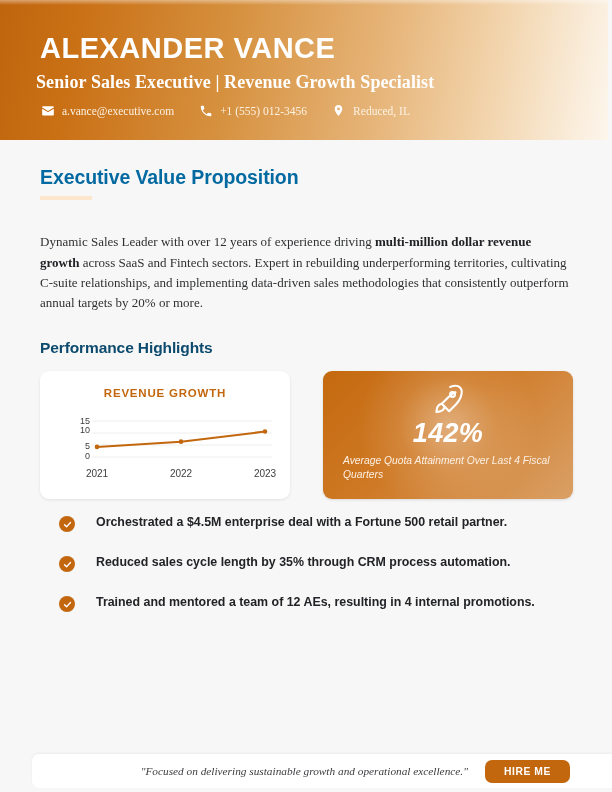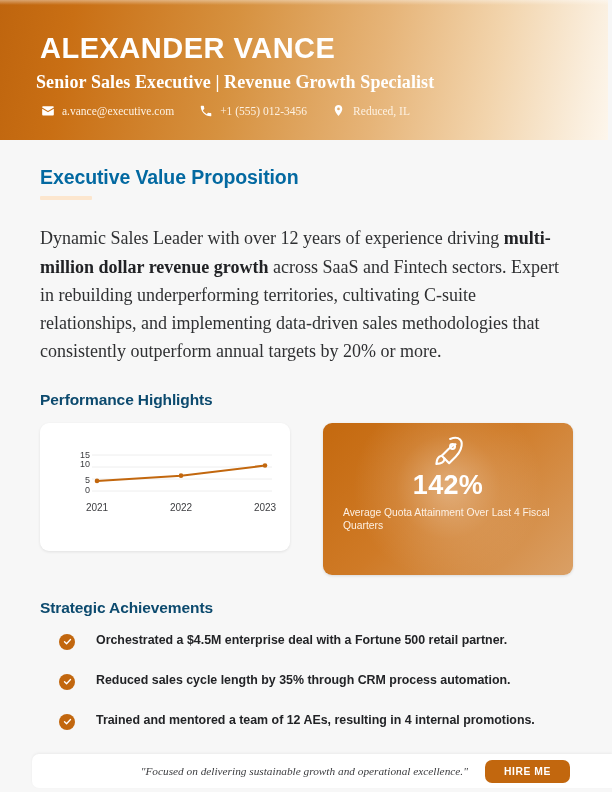--- a/index.html
+++ b/index.html
@@ -100,23 +100,23 @@
   }
   .title-underline {
     width: 52px;
     height: 4px;
     background: #fce6ce;
     margin-top: 8px;
     border-radius: 1px;
   }
 
   .summary {
-    margin-top: 24px;
+    margin-top: 32px;
     font-family: "Liberation Serif", serif;
-    font-size: 18px;
+    font-size: 13px;
     line-height: 1.56;
     color: #2f3032;
     text-align: left;
     max-width: 535px;
   }
   .summary b { font-weight: bold; color: #212225; }
 
   .section-title-dark {
     margin: 26px 0 0 0;
     font-size: 15.5px;
@@ -152,35 +152,36 @@
   }
   .plot-wrap {
     position: relative;
     margin-top: 12px;
     height: 72px;
   }
   .plot-wrap svg { display: block; }
 
   .stat-card {
     width: 250px;
-    height: 152px;
+    height: 128px;
     border-radius: 9px;
     flex: none;
     position: relative;
     overflow: hidden;
     background:
       radial-gradient(circle at 50% 42%, rgba(255,255,255,0.38) 0%, rgba(255,255,255,0.10) 34%, rgba(255,255,255,0) 62%),
       linear-gradient(135deg, #c4690f 0%, #cf7a26 45%, #daa066 100%);
     box-shadow: 0 1px 3px rgba(0,0,0,0.12);
     display: flex;
     flex-direction: column;
     align-items: center;
     justify-content: flex-start;
     box-sizing: border-box;
     padding-top: 11px;
+    font-style: italic;
   }
   .rocket-icon { width: 34px; height: 34px; }
   .rocket-icon svg { display: block; }
   .stat-value {
     font-size: 27px;
     font-weight: bold;
     color: #ffffff;
     line-height: 1;
     margin-top: 4px;
     letter-spacing: 0.3px;
@@ -304,20 +305,21 @@
   <h1 class="section-title-accent">Executive Value Proposition</h1>
   <div class="title-underline"></div>
 
   <p class="summary"><span>Dynamic Sales Leader with over 12 years of experience driving </span><b>multi-million dollar revenue growth</b><span> across SaaS and Fintech sectors. Expert in rebuilding underperforming territories, cultivating C-suite relationships, and implementing data-driven sales methodologies that consistently outperform annual targets by 20% or more.</span></p>
 
   <h2 class="section-title-dark">Performance Highlights</h2>
 
   <div class="cards">
 
     <div class="chart-card">
+      <div class="chart-title">REVENUE GROWTH</div>
       <div class="plot-wrap">
         <svg width="230" height="70" viewBox="0 0 230 70">
 
           <line x1="42" y1="10" x2="222" y2="10" stroke="#eeeeee" stroke-width="1"></line>
           <line x1="42" y1="22" x2="222" y2="22" stroke="#eeeeee" stroke-width="1"></line>
           <line x1="42" y1="34" x2="222" y2="34" stroke="#eeeeee" stroke-width="1"></line>
           <line x1="42" y1="46" x2="222" y2="46" stroke="#eeeeee" stroke-width="1"></line>
 
           <text id="yt3" x="40" y="13" text-anchor="end" font-size="9" fill="#3c3d40" font-family="Liberation Sans, sans-serif">15</text>
           <text id="yt2" x="40" y="21.5" text-anchor="end" font-size="9" fill="#3c3d40" font-family="Liberation Sans, sans-serif">10</text>
@@ -343,21 +345,20 @@
           <circle cx="15.2" cy="8.8" r="1.7"></circle>
           <path d="M7.6 15.4c-1.2.2-2.2.8-2.8 1.8-.7 1.1-.9 2.6-1 4 1.4-.1 2.9-.3 4-1 1-.6 1.6-1.6 1.8-2.8"></path>
         </svg>
       </span>
       <div class="stat-value">142%</div>
       <div class="stat-caption">Average Quota Attainment Over Last 4 Fiscal Quarters</div>
     </div>
 
   </div>
 
-  <h2 class="section-title-dark" style="margin-top:24px;">Strategic Achievements</h2>
 
   <div class="ach-list">
 
     <div class="ach-item">
       <span class="check-badge">
         <svg width="9" height="9" viewBox="0 0 24 24" fill="none" stroke="#ffffff" stroke-width="3.6" stroke-linecap="round" stroke-linejoin="round">
           <polyline points="4,12.5 9.5,18 20,6.5"></polyline>
         </svg>
       </span>
       <span class="ach-text">Orchestrated a $4.5M enterprise deal with a Fortune 500 retail partner.</span>

